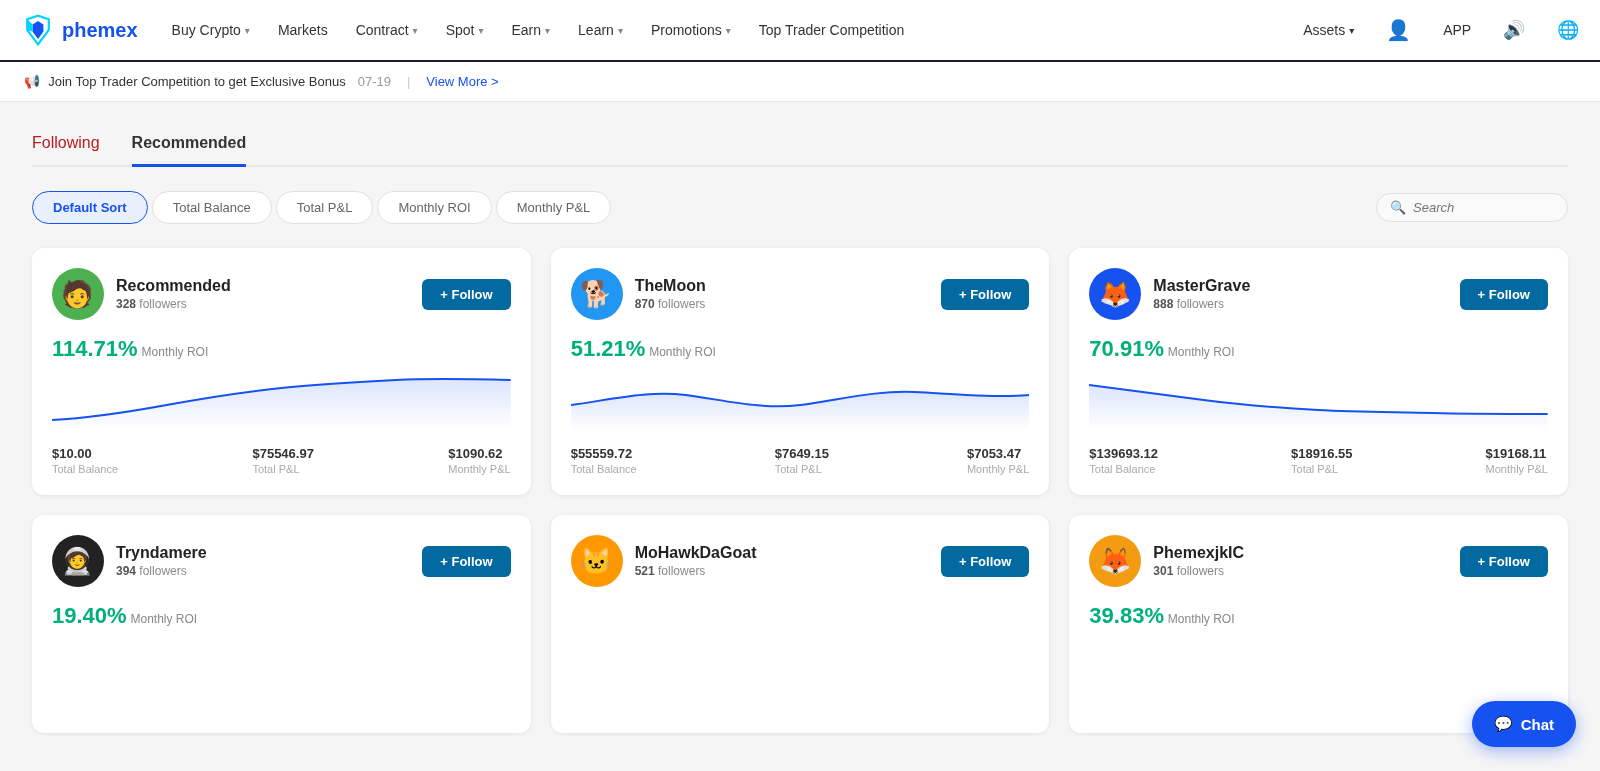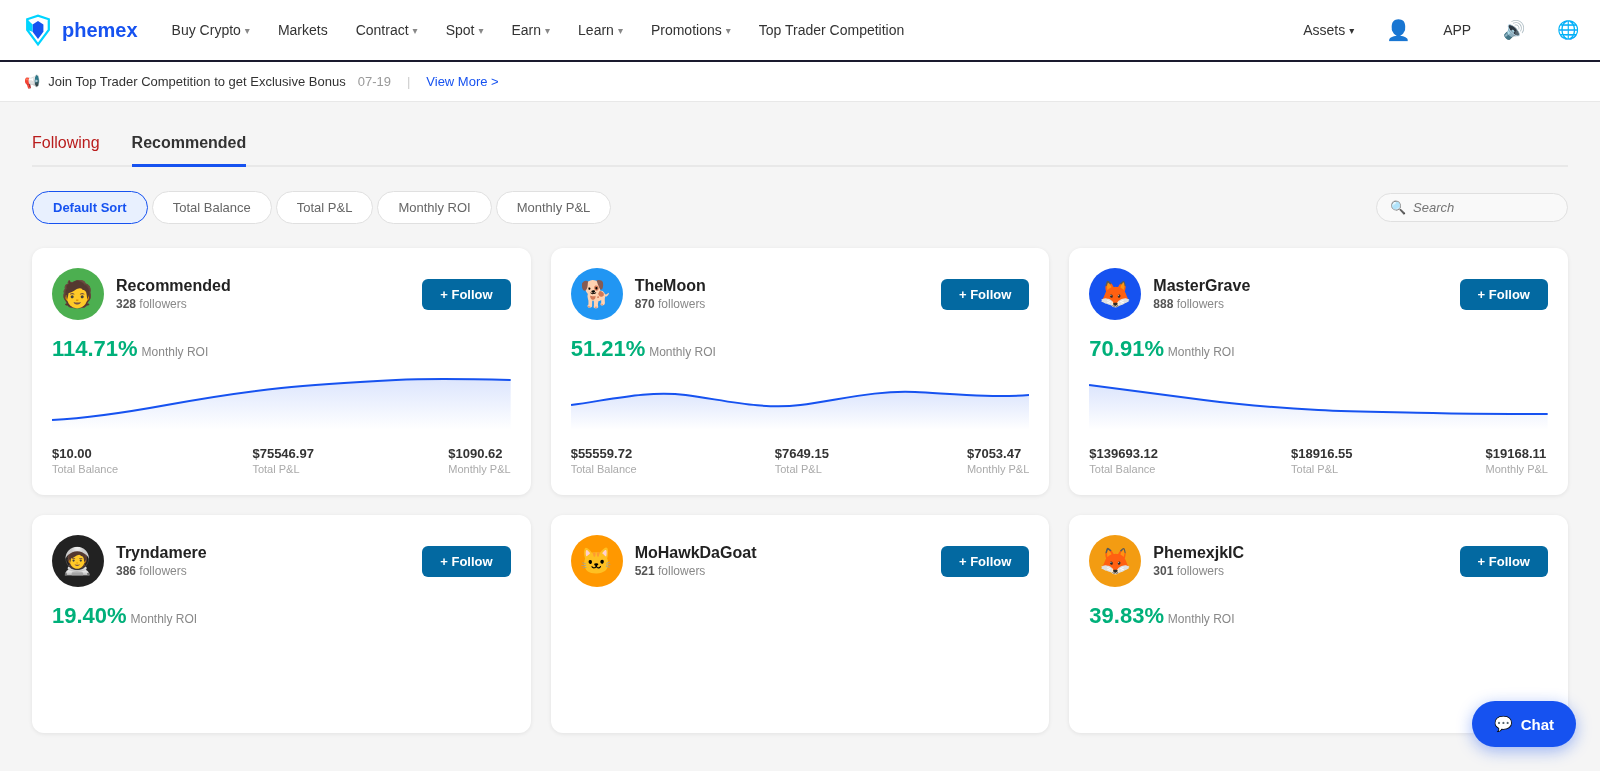--- a/index.html
+++ b/index.html
@@ -374,21 +374,21 @@
 
   </div>
       <div class="trader-card">
     <div class="trader-card-header">
       <div class="trader-avatar-placeholder" style="background:#222;">
         <span style="font-size:26px;">🧑‍🚀</span>
       </div>
       <div class="trader-info">
         <div class="trader-name">Tryndamere</div>
         <div class="trader-followers">
-          <span>386</span> followers
+          <span>394</span> followers
         </div>
       </div>
       <button class="follow-btn">+ Follow</button>
     </div>
     <div>
       <span class="trader-roi">19.40%</span>
       <span class="trader-roi-label"> Monthly ROI</span>
     </div>
     <div class="trader-chart">
       <div style="height:60px;"></div>

